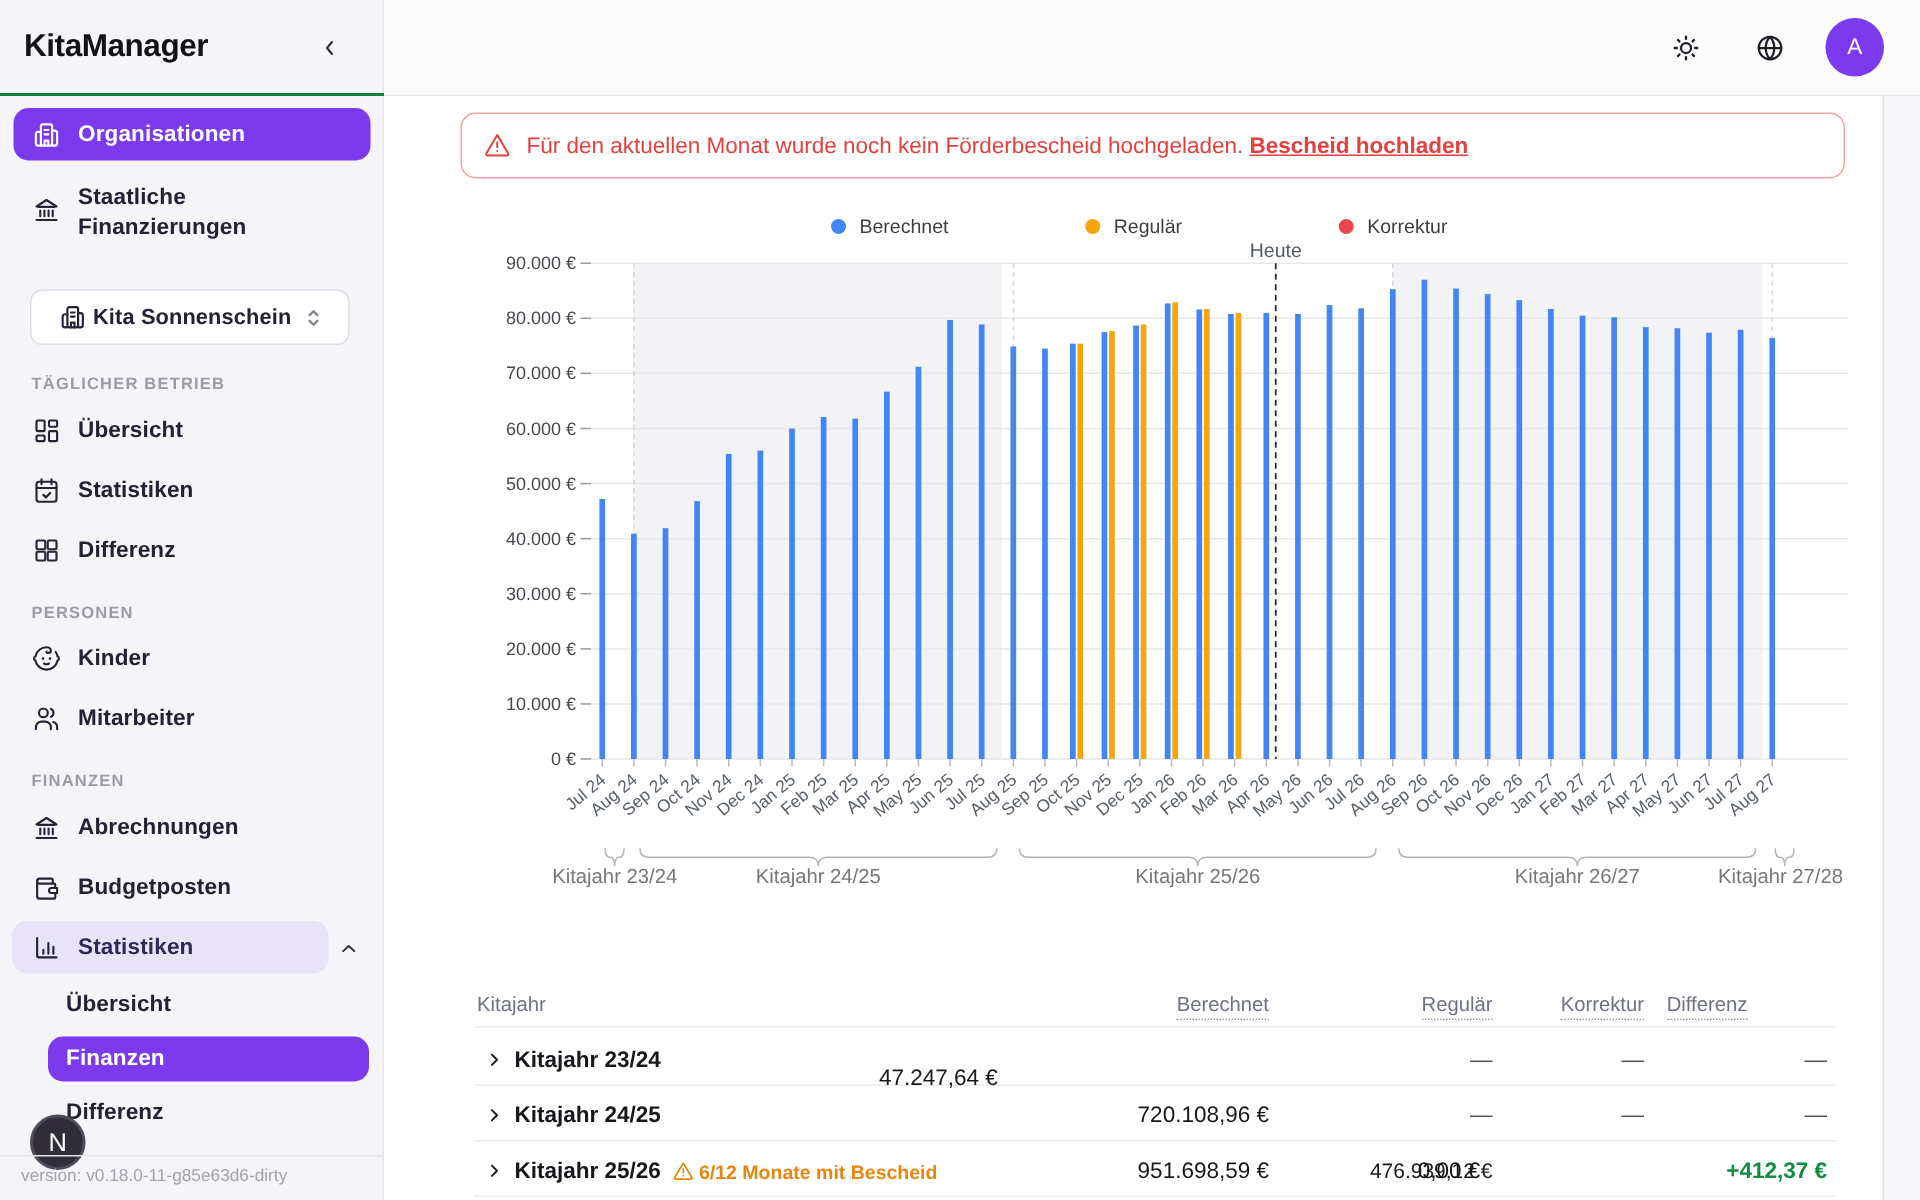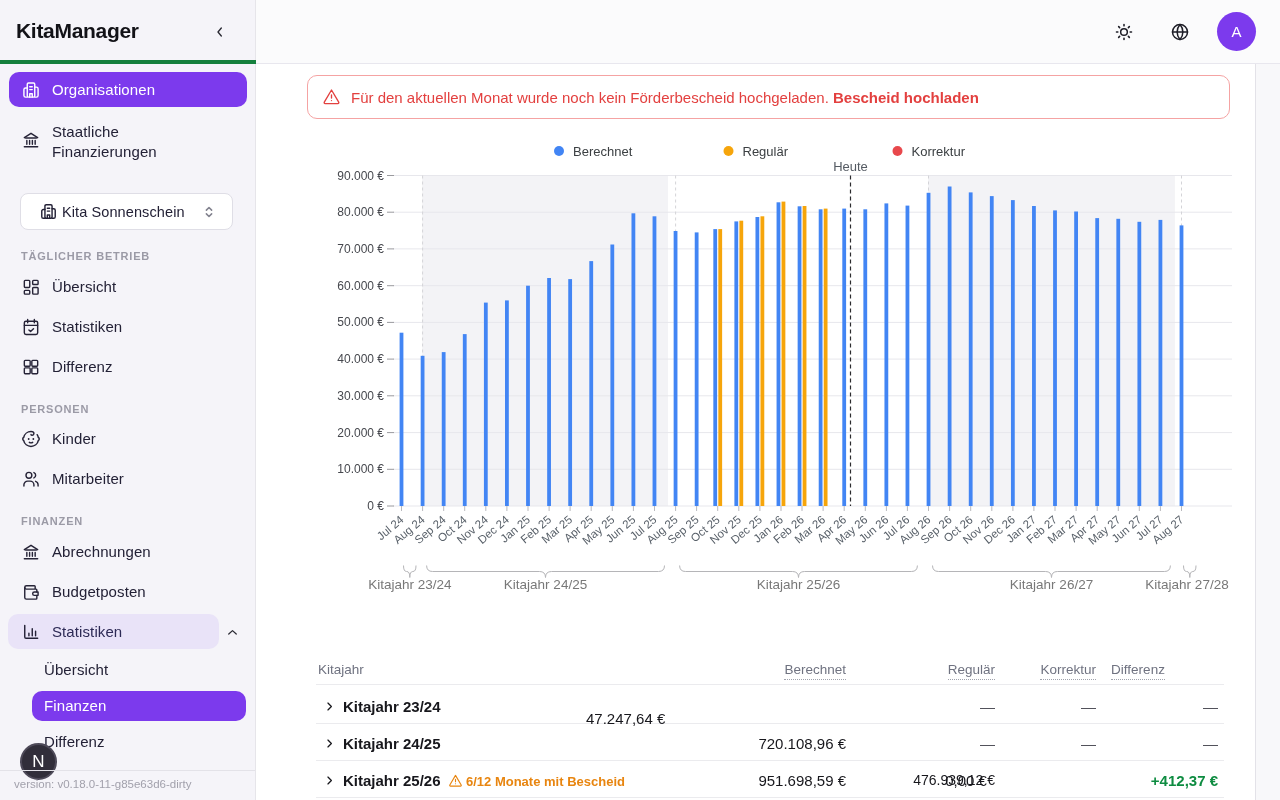--- a/index.html
+++ b/index.html
@@ -1,24 +1,24 @@
 <!DOCTYPE html>
 <html><head><meta charset="utf-8">
 <style>
 *{margin:0;padding:0;box-sizing:border-box}
 html,body{width:1280px;height:800px;overflow:hidden;background:#fff;
  font-family:"Liberation Sans",sans-serif;-webkit-font-smoothing:antialiased}
 .ab{position:absolute}
 .iab{position:absolute;line-height:0}
 #sidebar{position:absolute;left:0;top:0;width:256px;height:800px;background:#f5f4f9;border-right:1px solid #e6e5ea}
-#shead{position:absolute;left:0;top:0;width:256px;height:64px;border-bottom:4px solid #15803d}
+#shead{position:absolute;left:0;top:0;width:256px;height:64px;border-bottom:2px solid #15803d}
 #mhead{position:absolute;left:256px;top:0;width:1024px;height:64px;background:#fbfbfc;border-bottom:1px solid #e8e7ee}
 #content{position:absolute;left:256px;top:64px;width:999px;height:736px;background:#fff}
 #gutter{position:absolute;left:1255px;top:64px;width:25px;height:736px;background:#f8f8fa;border-left:1px solid #e3e2e8}
-.navtxt{position:absolute;font-size:15px;font-weight:400;color:#232136;letter-spacing:.1px}
+.navtxt{position:absolute;font-size:15px;font-weight:700;color:#232136;letter-spacing:.1px}
 .sect{position:absolute;font-size:11px;font-weight:700;color:#9b9aa6;letter-spacing:.8px}
 .pill{position:absolute;border-radius:10px}
 </style></head><body>
 
 <div id="sidebar">
 <div id="shead">
       <div class="ab" style="left:16px;top:19px;font-size:21px;font-weight:700;color:#121217;letter-spacing:-.3px">KitaManager</div>
       <div class="iab" style="left:212px;top:24px"><svg width="16" height="16" viewBox="0 0 24 24" fill="none" stroke="#2a2a33" stroke-width="2.0" stroke-linecap="round" stroke-linejoin="round">
           <path d="m14 6-5 6 5 6"></path>
         </svg></div>
@@ -128,21 +128,21 @@
         <path d="M12 3a13.5 13.5 0 0 1 0 18 13.5 13.5 0 0 1 0-18z"></path>
       </svg></div>
 <div class="ab" style="left:961px;top:12px;width:39px;height:39px;border-radius:50%;background:#7c3aed;color:#fff;font-size:15px;font-weight:500;text-align:center;line-height:39px">A</div>
 </div>
 <div id="content">
 <div class="ab" style="left:51px;top:11px;width:923px;height:44px;border:1px solid #f5a3a3;border-radius:10px;background:#fff"></div>
 <div class="iab" style="left:66px;top:23px"><svg width="19" height="19" viewBox="0 0 24 24" fill="none" stroke="#e3403f" stroke-width="1.7" stroke-linecap="round" stroke-linejoin="round">
         <path d="M12 3.8 2.9 19.2a1.2 1.2 0 0 0 1 1.8h16.2a1.2 1.2 0 0 0 1-1.8L12 3.8z" style="stroke-linejoin:round"></path>
         <path d="M12 10v4M12 17.2v.01"></path>
       </svg></div>
-<div class="ab" style="left:95px;top:25px;font-size:15px;color:#e3403f">Für den aktuellen Monat wurde noch kein Förderbescheid hochgeladen. <span style="font-weight:700;">Bescheid hochladen</span></div>
+<div class="ab" style="left:95px;top:25px;font-size:15px;color:#e3403f">Für den aktuellen Monat wurde noch kein Förderbescheid hochgeladen. <span style="font-weight:700;text-decoration:underline">Bescheid hochladen</span></div>
 <div class="ab" style="left:44px;top:66px;width:956px;height:470px"><svg id="chart" width="956" height="470" viewBox="300 130 956 470" font-family="Liberation Sans, sans-serif">
 <rect x="422.1" y="175.5" width="245.9" height="330.5" fill="#f3f3f6"></rect>
 <rect x="928.0" y="175.5" width="246.9" height="330.5" fill="#f3f3f6"></rect>
 <line x1="393" y1="506.0" x2="1232" y2="506.0" stroke="#e7e7ec" stroke-width="1"></line>
 <line x1="387" y1="506.0" x2="394" y2="506.0" stroke="#9a9a9e" stroke-width="1"></line>
 <text x="384" y="510.0" text-anchor="end" font-size="12" fill="#46484e">0 €</text>
 <line x1="393" y1="469.3" x2="1232" y2="469.3" stroke="#e7e7ec" stroke-width="1"></line>
 <line x1="387" y1="469.3" x2="394" y2="469.3" stroke="#9a9a9e" stroke-width="1"></line>
 <text x="384" y="473.3" text-anchor="end" font-size="12" fill="#46484e">10.000 €</text>
 <line x1="393" y1="432.6" x2="1232" y2="432.6" stroke="#e7e7ec" stroke-width="1"></line>

